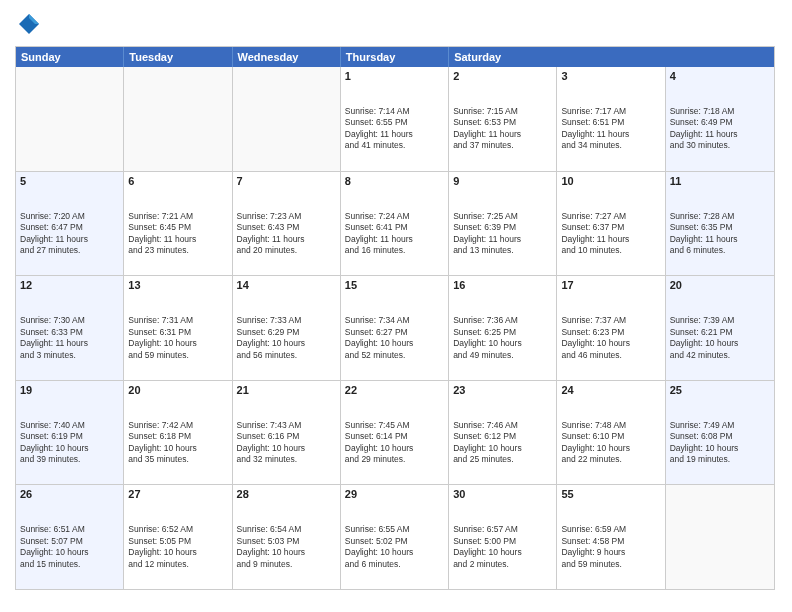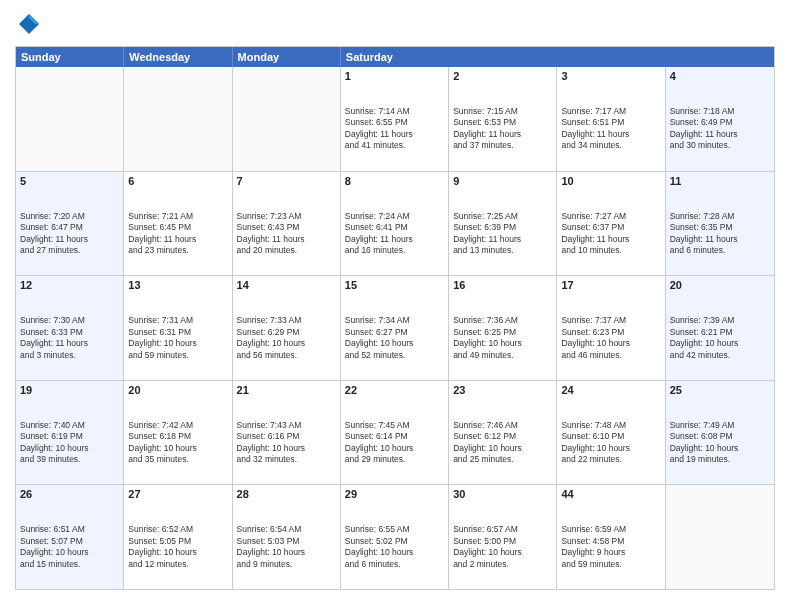--- a/index.html
+++ b/index.html
@@ -125,22 +125,23 @@
     </div>
     <div class="title-block">
       <div class="month-title"></div>
       <div class="subtitle"></div>
     </div>
   </div>
 
   <div class="calendar">
     <div class="cal-header">
     <div class="cal-header-cell">Sunday</div>
+        <div class="cal-header-cell">Tuesday</div>
         <div class="cal-header-cell">Wednesday</div>
-        <div class="cal-header-cell">Monday</div>
+        <div class="cal-header-cell">Thursday</div>
         <div class="cal-header-cell">Saturday</div>
       </div>
     <div class="cal-body">
     <div class="cal-row">
           <div class="cal-cell empty"></div>
           <div class="cal-cell empty"></div>
           <div class="cal-cell empty"></div>
           <div class="cal-cell">
             <div class="day-num">1</div>
             <div class="day-info">Sunrise: 7:14 AM<br>Sunset: 6:55 PM<br>Daylight: 11 hours<br>and 41 minutes.</div>
@@ -263,20 +264,20 @@
           </div>
           <div class="cal-cell">
             <div class="day-num">29</div>
             <div class="day-info">Sunrise: 6:55 AM<br>Sunset: 5:02 PM<br>Daylight: 10 hours<br>and 6 minutes.</div>
           </div>
           <div class="cal-cell">
             <div class="day-num">30</div>
             <div class="day-info">Sunrise: 6:57 AM<br>Sunset: 5:00 PM<br>Daylight: 10 hours<br>and 2 minutes.</div>
           </div>
           <div class="cal-cell">
-            <div class="day-num">44</div>
+            <div class="day-num">55</div>
             <div class="day-info">Sunrise: 6:59 AM<br>Sunset: 4:58 PM<br>Daylight: 9 hours<br>and 59 minutes.</div>
           </div>
           <div class="cal-cell empty"></div>
         </div>
       </div>
   </div>
 </div>
 
 </body></html>

